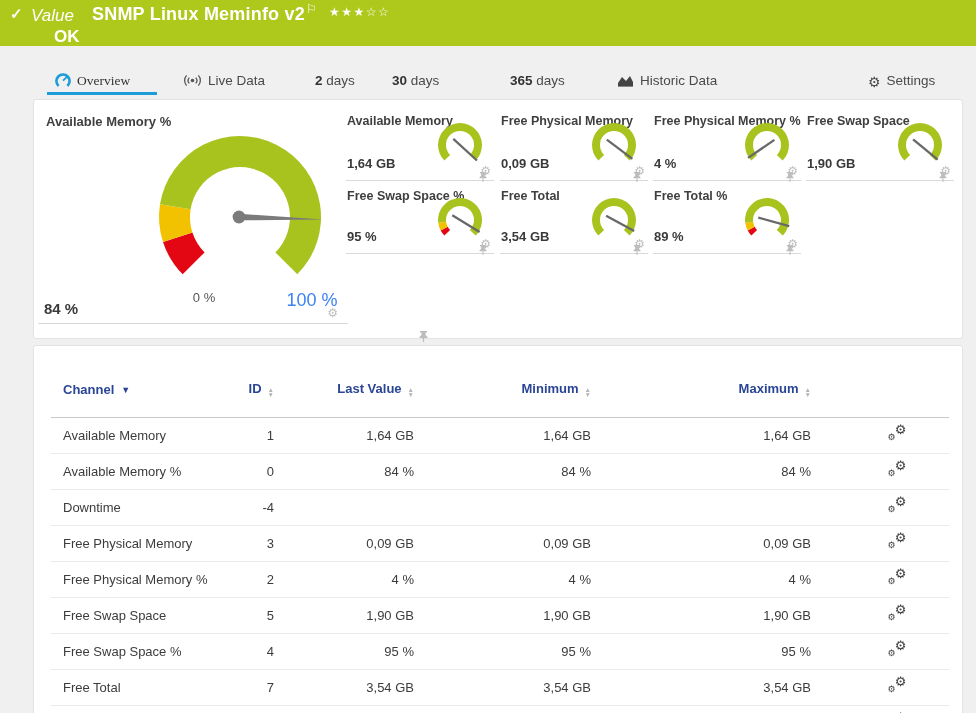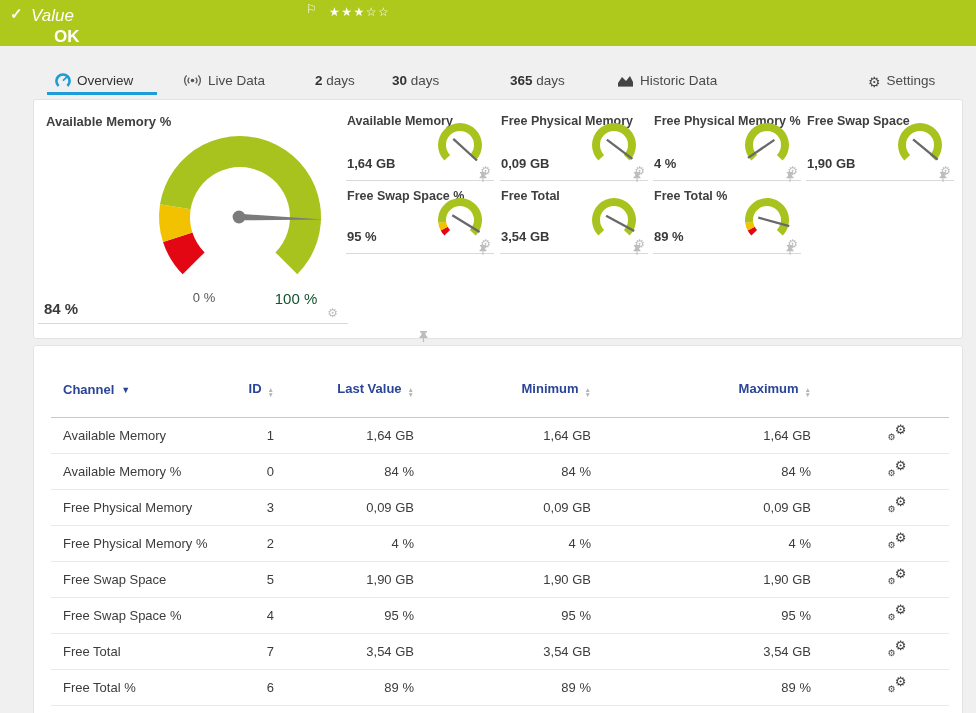--- a/index.html
+++ b/index.html
@@ -25,21 +25,21 @@
   .underline{position:absolute;top:92px;left:47px;width:110px;height:3px;background:#1e9cd8}
   
   .panel{position:absolute;left:33px;width:930px;background:#fff;border:1px solid #e3e3e3;border-radius:3px;box-sizing:border-box}
   .panel-gauges{top:99px;height:240px}
   .panel-table{top:345px;height:380px}
   
   .main-tile{position:absolute;left:4px;top:0;width:310px;height:223px;border-bottom:1px solid #d8d8d8}
   .main-tile .tile-title{position:absolute;left:8px;top:14px;font-size:13px;font-weight:bold;color:#3f3f3f}
   .main-tile svg{position:absolute;left:92px;top:24px}
   .scale-min{position:absolute;left:146px;top:190px;width:40px;text-align:center;font-size:13px;color:#555}
-  .scale-max{position:absolute;left:232px;top:190px;width:52px;text-align:center;font-size:15px;color:#14532d}
+  .scale-max{position:absolute;left:248px;top:190px;width:52px;text-align:center;font-size:18px;color:#3b82f6}
   .main-value{position:absolute;left:6px;top:200px;font-size:15px;font-weight:bold;color:#3a3a3a}
   .tile-icons{position:absolute;display:inline-flex;align-items:center;gap:3px;color:#bdbdbd}
   .main-tile .tile-icons{right:10px;bottom:4px}
   .gearglyph{font-size:12px;line-height:12px;font-style:normal}
   
   .tile{position:absolute;width:148px;border-bottom:1px solid #d9d9d9;box-sizing:border-box}
   .tile .t-title{position:absolute;left:1px;top:2px;font-size:12.5px;font-weight:bold;color:#3f3f3f;white-space:nowrap}
   .tile svg{position:absolute;right:4px;top:7px}
   .tile .t-value{position:absolute;left:1px;bottom:9px;font-size:13px;font-weight:bold;color:#3a3a3a}
   .tile .tile-icons{right:3px;bottom:3px}
@@ -55,27 +55,28 @@
   .gears{position:relative;display:inline-block;width:19px;height:14px;cursor:pointer}
   .gears .g-big{position:absolute;right:0;top:-5px;font-size:13px;color:#3f3f3f;font-style:normal}
   .gears .g-small{position:absolute;left:0;bottom:-4px;font-size:9px;color:#3f3f3f;font-style:normal}
 </style>
 </head>
 <body>
 
 <header class="topbar">
   <span class="check">✓</span>
   <span class="kind">Value</span>
+  <span class="title">SNMP Linux Meminfo v2</span>
   <span class="flag">⚐</span>
   <span class="stars" id="stars">★★★☆☆</span>
   <span class="status">OK</span>
 </header>
 
 <nav class="tabs" id="tabbar">
-    <div class="tab active" style="left: 55px;"><svg class="ticon" width="16" height="14" viewBox="0 0 16 14">
+    <div class="tab active" style="left: 55px; font-family: Liberation Serif, serif;"><svg class="ticon" width="16" height="14" viewBox="0 0 16 14">
         <path d="M3.6 13A6.6 6.6 0 1 1 12.4 13" fill="none" stroke="#1e9cd8" stroke-width="2.6"></path>
         <line x1="8" y1="7.6" x2="12" y2="3.8" stroke="#1e9cd8" stroke-width="1.8"></line>
       </svg><span>Overview</span></div>
     <div class="tab" style="left: 183px;"><svg class="ticon" width="19" height="13" viewBox="0 0 19 13">
         <circle cx="9.5" cy="6.5" r="1.8" fill="#555"></circle>
         <path d="M6.3 3.6a4.3 4.3 0 0 0 0 5.8M3.6 1.4a7.6 7.6 0 0 0 0 10.2M12.7 3.6a4.3 4.3 0 0 1 0 5.8M15.4 1.4a7.6 7.6 0 0 1 0 10.2" stroke="#555" stroke-width="1.3" fill="none"></path>
       </svg><span>Live Data</span></div>
     <div class="tab" style="left: 315px;"><b>2</b><span> days</span></div>
     <div class="tab" style="left: 392px;"><b>30</b><span> days</span></div>
     <div class="tab" style="left: 510px;"><b>365</b><span> days</span></div>
@@ -268,20 +269,28 @@
         </tr>
         <tr>
           <td class="c-channel">Available Memory %</td>
           <td class="c-id">0</td>
           <td class="c-last">84 %</td>
           <td class="c-min">84 %</td>
           <td class="c-max">84 %</td>
           <td class="c-actions"><span class="gears"><span class="g-big">⚙</span><span class="g-small">⚙</span></span></td>
         </tr>
         <tr>
+          <td class="c-channel">Downtime</td>
+          <td class="c-id">-4</td>
+          <td class="c-last"></td>
+          <td class="c-min"></td>
+          <td class="c-max"></td>
+          <td class="c-actions"><span class="gears"><span class="g-big">⚙</span><span class="g-small">⚙</span></span></td>
+        </tr>
+        <tr>
           <td class="c-channel">Free Physical Memory</td>
           <td class="c-id">3</td>
           <td class="c-last">0,09 GB</td>
           <td class="c-min">0,09 GB</td>
           <td class="c-max">0,09 GB</td>
           <td class="c-actions"><span class="gears"><span class="g-big">⚙</span><span class="g-small">⚙</span></span></td>
         </tr>
         <tr>
           <td class="c-channel">Free Physical Memory %</td>
           <td class="c-id">2</td>

